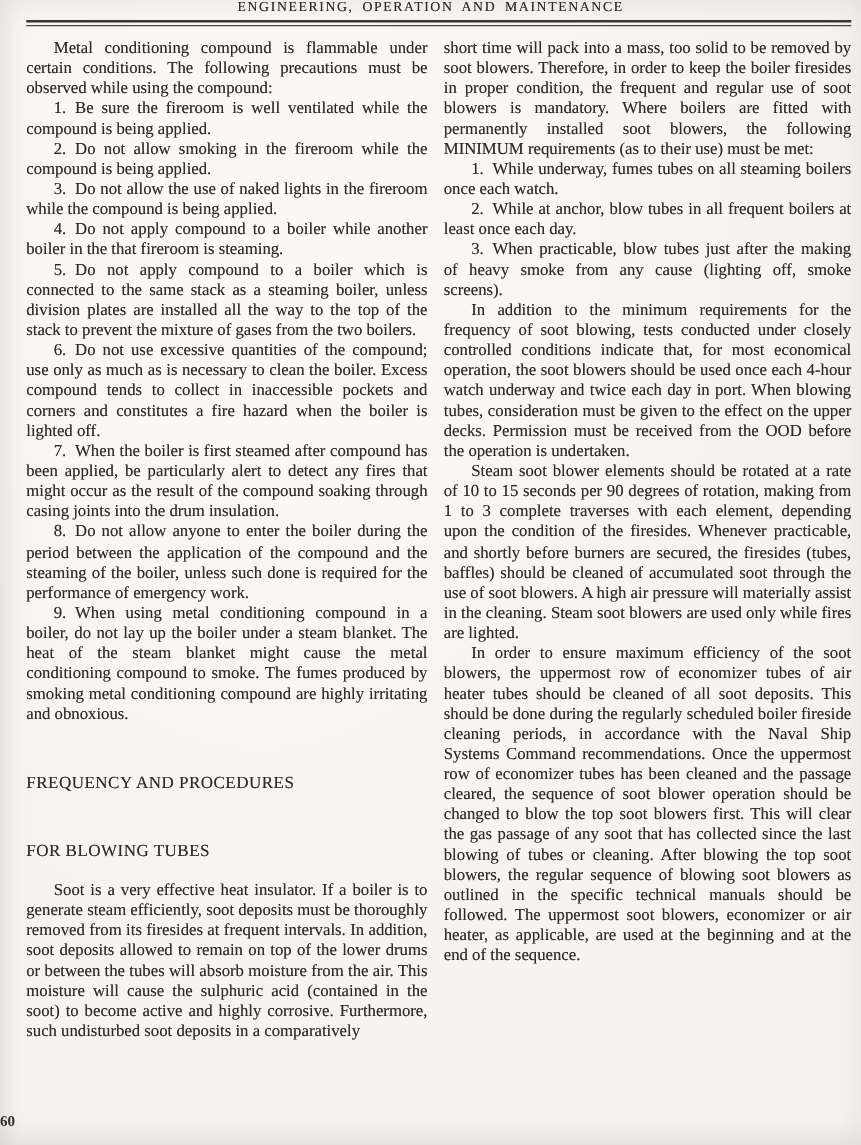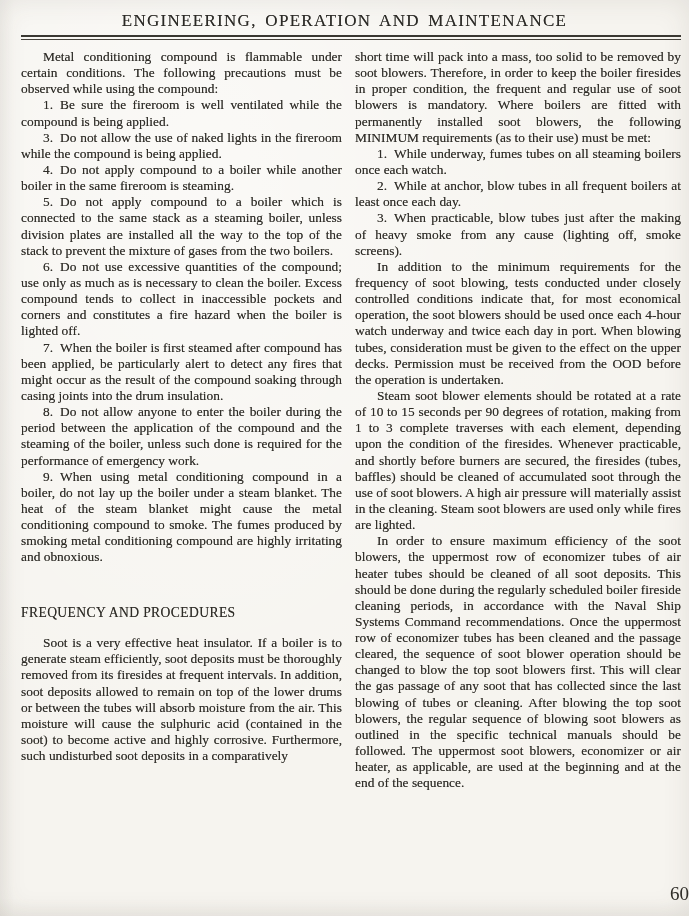--- a/index.html
+++ b/index.html
@@ -16,23 +16,22 @@
     background-image:
       radial-gradient(ellipse at 30% 20%, rgba(255,255,255,0.5), rgba(255,255,255,0) 60%),
       linear-gradient(90deg, rgba(120,112,96,0.06) 0, rgba(120,112,96,0) 14px),
       linear-gradient(0deg, rgba(120,112,96,0.05) 0, rgba(120,112,96,0) 18px);
     box-shadow: inset 0 0 28px rgba(70,62,48,0.10);
     color: #2f2d28;
     font-family: "Liberation Serif", "DejaVu Serif", serif;
     overflow: hidden;
   }
   .running-header {
-    padding-top: 11px;
     text-align: center;
-    font-size: 17px;
+    font-size: 11px;
     letter-spacing: 1.3px;
     word-spacing: 3px;
     color: #2b2a26;
     text-shadow: 0 0 0.4px rgba(43,42,38,0.55);
   }
   .header-rule {
     margin: 4px 8px 0 21px;
     height: 2px;
     border-top: 2.3px solid #3a3832;
     border-bottom: 1.1px solid #45423b;
@@ -62,49 +61,52 @@
     text-align: left;
     font-size: 13.6px;
     letter-spacing: 0.4px;
   }
   .section-heading div { line-height: 1.22; margin-top: 39px; }
   .footer {
     position: absolute;
     left: 0;
     right: 0;
     bottom: 11px;
-    text-align: right;
-    font-size: 19px;
+    text-align: left;
+    font-size: 12px;
     color: #2f2d28;
+    font-weight: bold;
   }
 </style>
 </head>
 <body>
 
 <div class="page">
 
   <div class="running-header">ENGINEERING, OPERATION AND MAINTENANCE</div>
   <div class="header-rule"></div>
 
   <div class="columns">
 
     <div class="col col-left">
       <p class="indent">Metal conditioning compound is flammable under certain conditions. The following precautions must be observed while using the compound:</p>
 
       <p class="indent"><span class="num">1.</span><span>Be sure the fireroom is well ventilated while the compound is being applied.</span></p>
+      <p class="indent"><span class="num">2.</span><span>Do not allow smoking in the fireroom while the compound is being applied.</span></p>
       <p class="indent"><span class="num">3.</span><span>Do not allow the use of naked lights in the fireroom while the compound is being applied.</span></p>
-      <p class="indent"><span class="num">4.</span><span>Do not apply compound to a boiler while another boiler in the same fireroom is steaming.</span></p>
+      <p class="indent"><span class="num">4.</span><span>Do not apply compound to a boiler while another boiler in the that fireroom is steaming.</span></p>
       <p class="indent"><span class="num">5.</span><span>Do not apply compound to a boiler which is connected to the same stack as a steaming boiler, unless division plates are installed all the way to the top of the stack to prevent the mixture of gases from the two boilers.</span></p>
       <p class="indent"><span class="num">6.</span><span>Do not use excessive quantities of the compound; use only as much as is necessary to clean the boiler. Excess compound tends to collect in inaccessible pockets and corners and constitutes a fire hazard when the boiler is lighted off.</span></p>
       <p class="indent"><span class="num">7.</span><span>When the boiler is first steamed after compound has been applied, be particularly alert to detect any fires that might occur as the result of the compound soaking through casing joints into the drum insulation.</span></p>
       <p class="indent"><span class="num">8.</span><span>Do not allow anyone to enter the boiler during the period between the application of the compound and the steaming of the boiler, unless such done is required for the performance of emergency work.</span></p>
       <p class="indent"><span class="num">9.</span><span>When using metal conditioning compound in a boiler, do not lay up the boiler under a steam blanket. The heat of the steam blanket might cause the metal conditioning compound to smoke. The fumes produced by smoking metal conditioning compound are highly irritating and obnoxious.</span></p>
 
       <div class="section-heading">
         <div>FREQUENCY AND PROCEDURES</div>
+        <div>FOR BLOWING TUBES</div>
       </div>
 
       <p class="indent">Soot is a very effective heat insulator. If a boiler is to generate steam efficiently, soot deposits must be thoroughly removed from its firesides at frequent intervals. In addition, soot deposits allowed to remain on top of the lower drums or between the tubes will absorb moisture from the air. This moisture will cause the sulphuric acid (contained in the soot) to become active and highly corrosive. Furthermore, such undisturbed soot deposits in a comparatively</p>
     </div>
 
     <div class="col col-right">
       <p>short time will pack into a mass, too solid to be removed by soot blowers. Therefore, in order to keep the boiler firesides in proper condition, the frequent and regular use of soot blowers is mandatory. Where boilers are fitted with permanently installed soot blowers, the following MINIMUM requirements (as to their use) must be met:</p>
 
       <p class="indent"><span class="num">1.</span><span>While underway, fumes tubes on all steaming boilers once each watch.</span></p>
       <p class="indent"><span class="num">2.</span><span>While at anchor, blow tubes in all frequent boilers at least once each day.</span></p>

